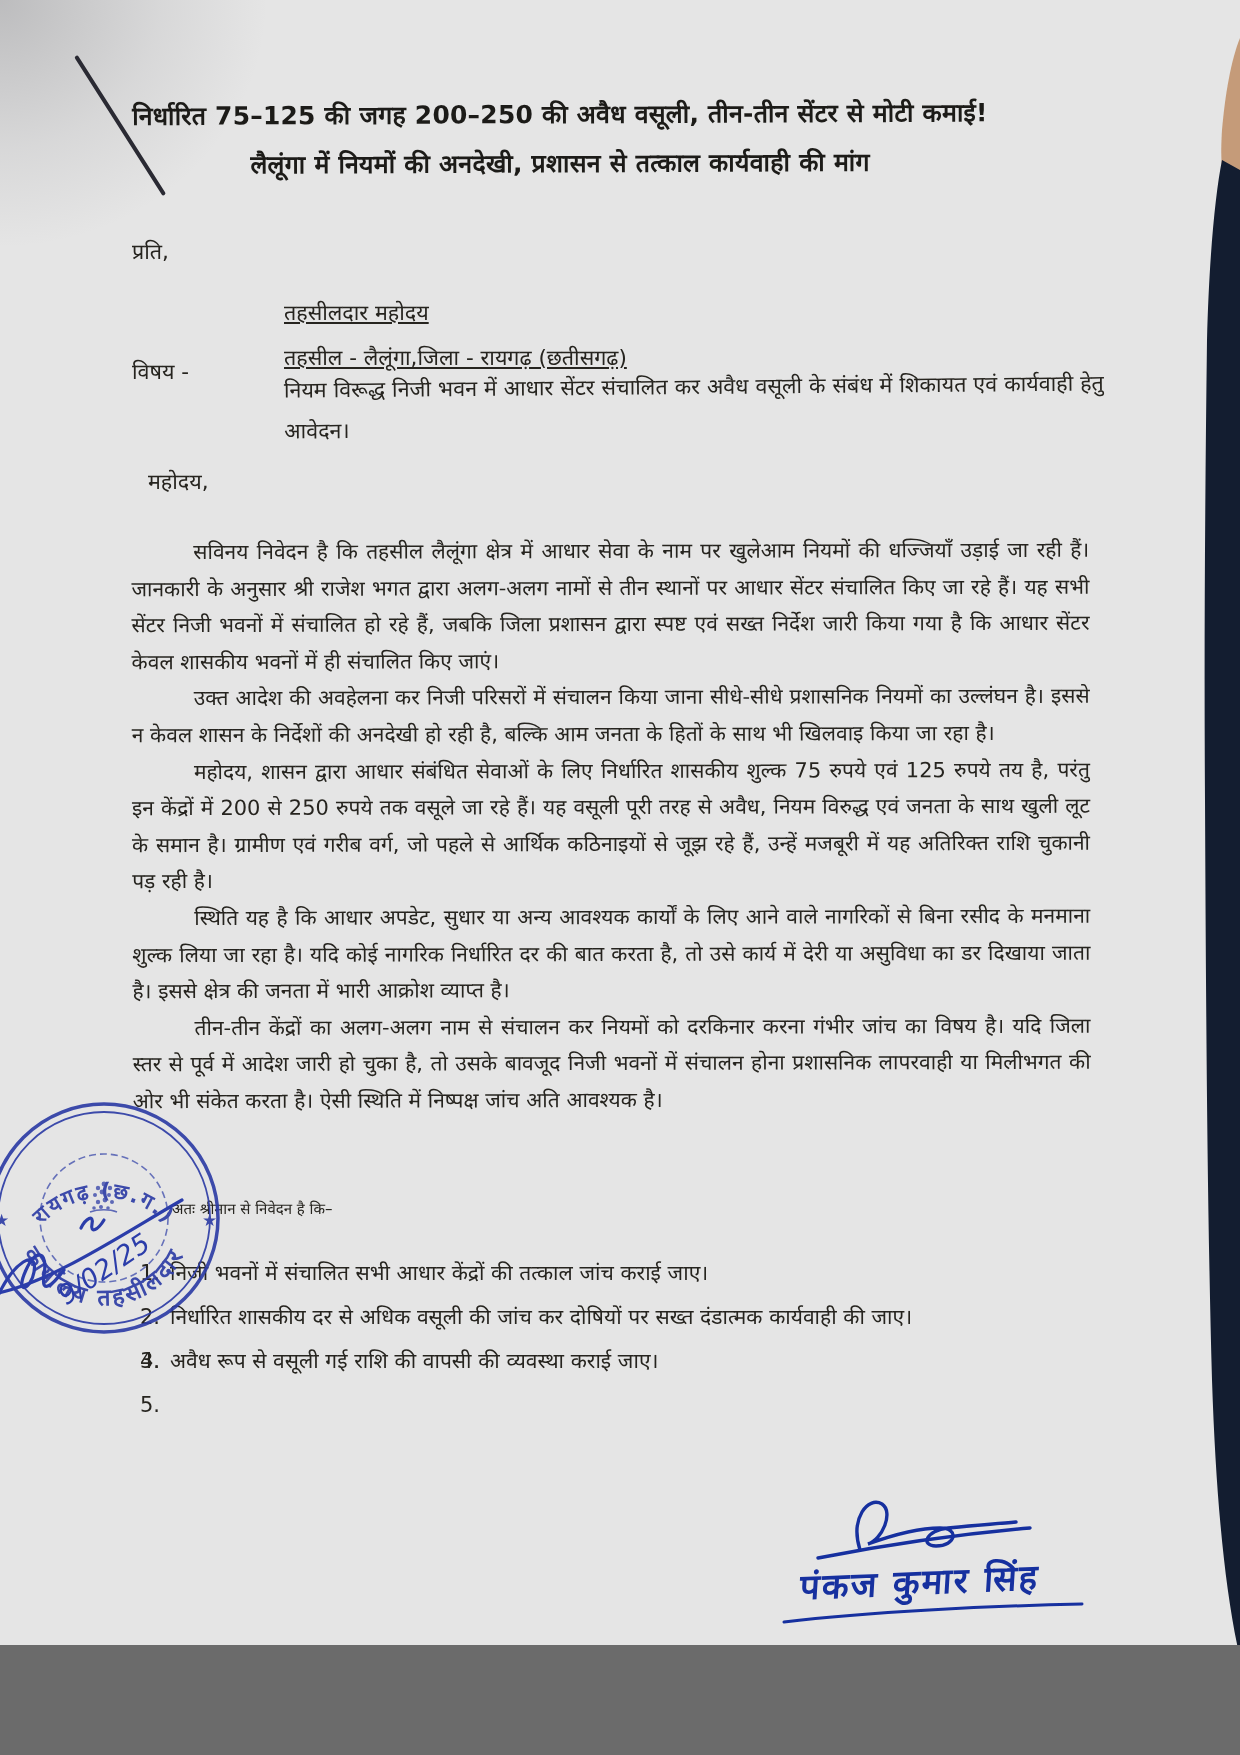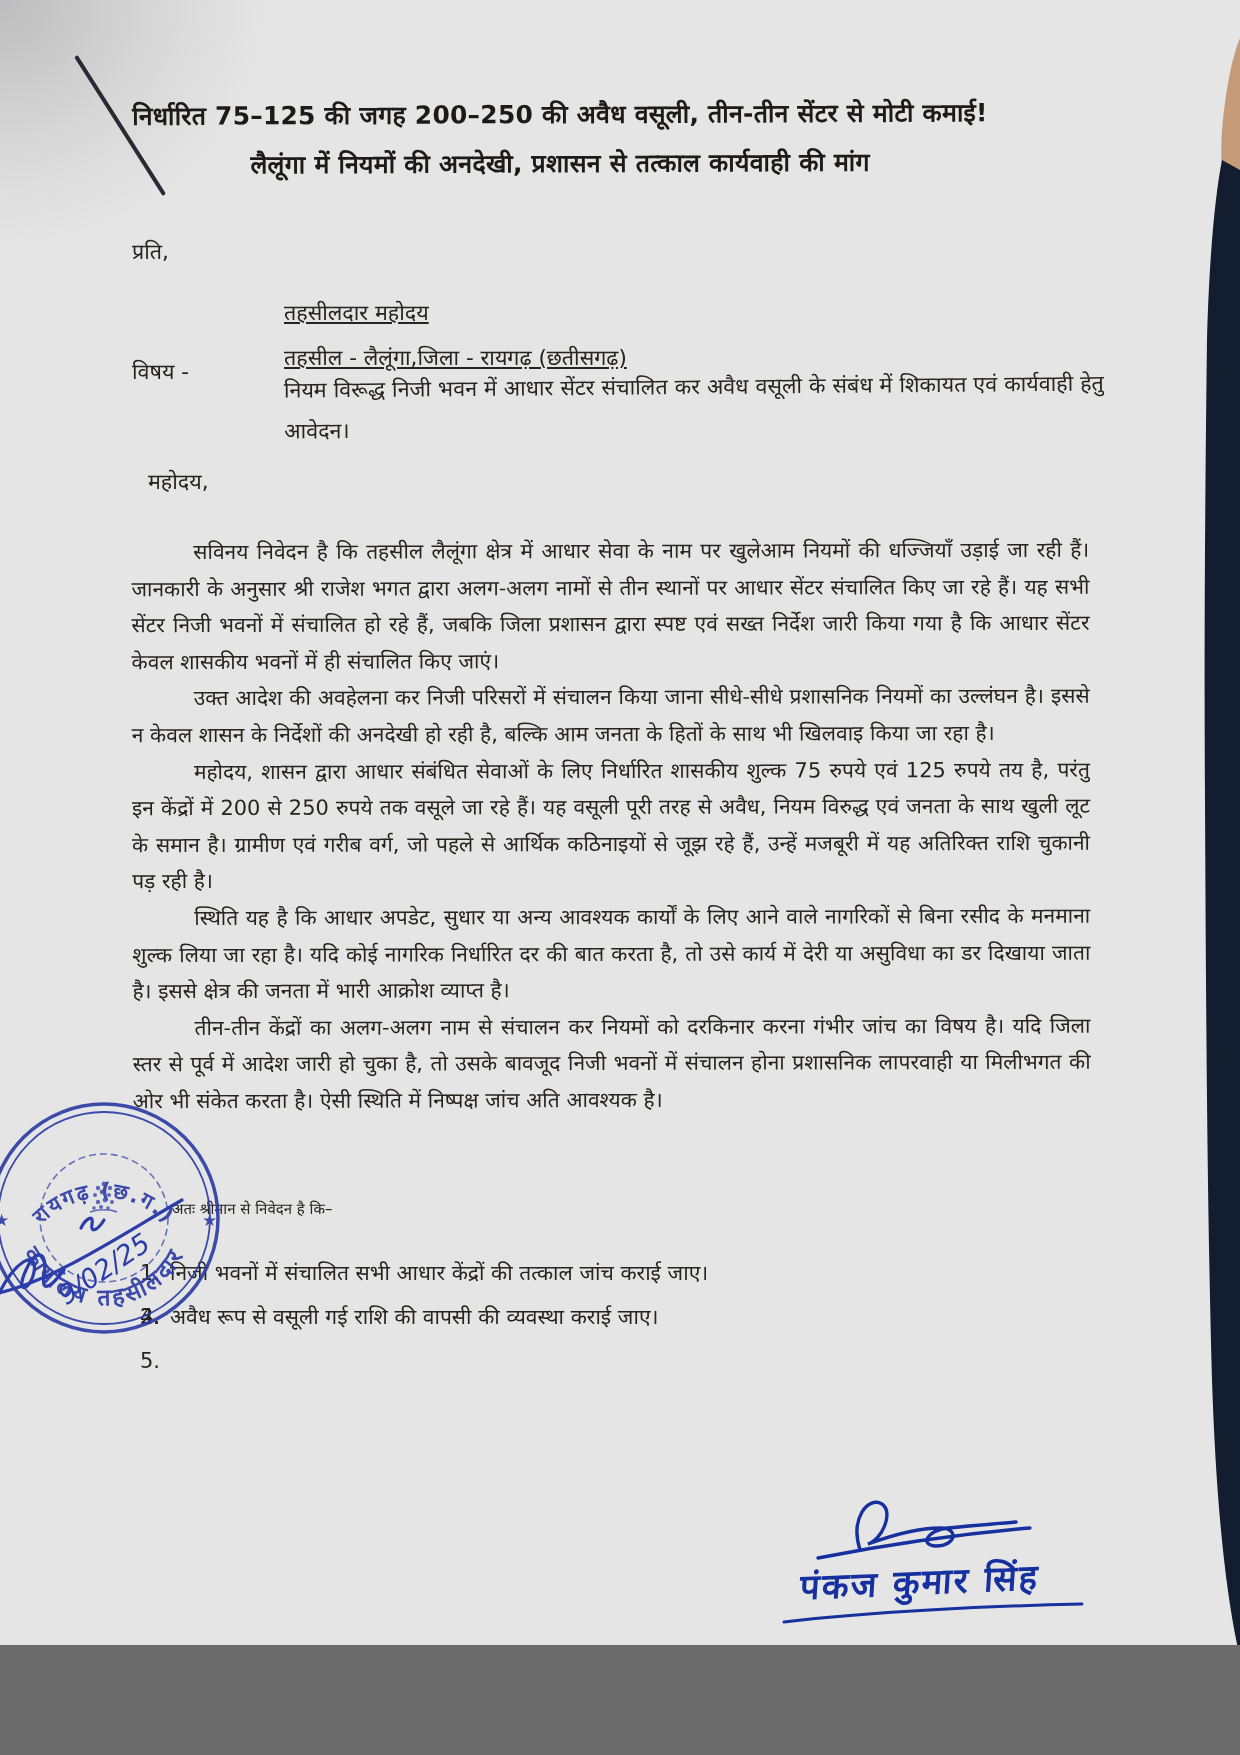--- a/index.html
+++ b/index.html
@@ -96,21 +96,21 @@
     <p>उक्त आदेश की अवहेलना कर निजी परिसरों में संचालन किया जाना सीधे-सीधे प्रशासनिक नियमों का उल्लंघन है। इससे न केवल शासन के निर्देशों की अनदेखी हो रही है, बल्कि आम जनता के हितों के साथ भी खिलवाइ किया जा रहा है।</p>
     <p>महोदय, शासन द्वारा आधार संबंधित सेवाओं के लिए निर्धारित शासकीय शुल्क 75 रुपये एवं 125 रुपये तय है, परंतु इन केंद्रों में 200 से 250 रुपये तक वसूले जा रहे हैं। यह वसूली पूरी तरह से अवैध, नियम विरुद्ध एवं जनता के साथ खुली लूट के समान है। ग्रामीण एवं गरीब वर्ग, जो पहले से आर्थिक कठिनाइयों से जूझ रहे हैं, उन्हें मजबूरी में यह अतिरिक्त राशि चुकानी पड़ रही है।</p>
     <p>स्थिति यह है कि आधार अपडेट, सुधार या अन्य आवश्यक कार्यों के लिए आने वाले नागरिकों से बिना रसीद के मनमाना शुल्क लिया जा रहा है। यदि कोई नागरिक निर्धारित दर की बात करता है, तो उसे कार्य में देरी या असुविधा का डर दिखाया जाता है। इससे क्षेत्र की जनता में भारी आक्रोश व्याप्त है।</p>
     <p>तीन-तीन केंद्रों का अलग-अलग नाम से संचालन कर नियमों को दरकिनार करना गंभीर जांच का विषय है। यदि जिला स्तर से पूर्व में आदेश जारी हो चुका है, तो उसके बावजूद निजी भवनों में संचालन होना प्रशासनिक लापरवाही या मिलीभगत की ओर भी संकेत करता है। ऐसी स्थिति में निष्पक्ष जांच अति आवश्यक है।</p>
   </div>
 
   <div class="block request-intro">अतः श्रीमान से निवेदन है कि–</div>
 
   <ol class="demands">
     <li><span class="num">1.</span><span>निजी भवनों में संचालित सभी आधार केंद्रों की तत्काल जांच कराई जाए।</span></li>
-    <li><span class="num">2.</span></li>
+    <li><span class="num">2.</span><span>निर्धारित शासकीय दर से अधिक वसूली की जांच कर दोषियों पर सख्त दंडात्मक कार्यवाही की जाए।</span></li>
     <li><span class="num">3.</span></li>
     <li><span class="num">4.</span><span>अवैध रूप से वसूली गई राशि की वापसी की व्यवस्था कराई जाए।</span></li>
     <li><span class="num">5.</span></li>
   </ol>
 
   <svg class="stamp" viewBox="0 0 238 238">
     <g fill="none" stroke="#2e3da6">
       <circle cx="118" cy="118" r="114" stroke-width="3.5"></circle>
       <circle cx="118" cy="118" r="106" stroke-width="1.8"></circle>
       <circle cx="118" cy="118" r="64" stroke-width="1.6" stroke-dasharray="7 4" opacity=".75"></circle>

